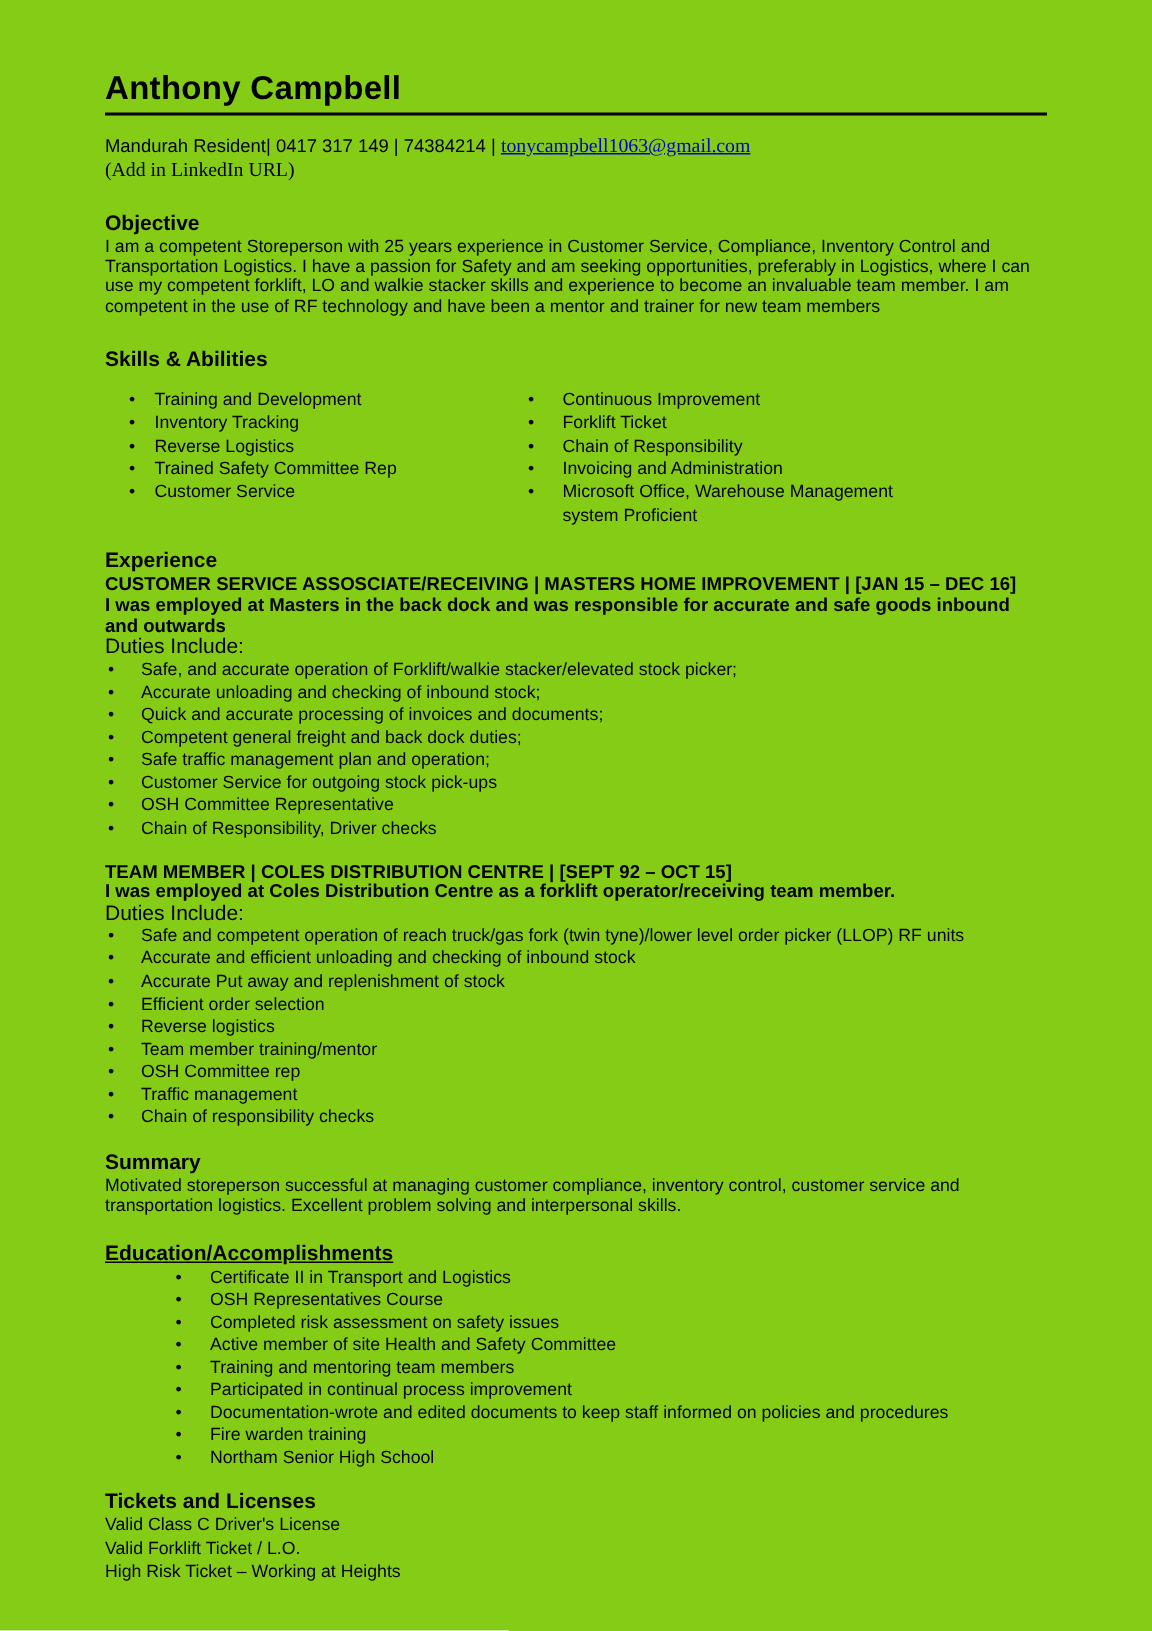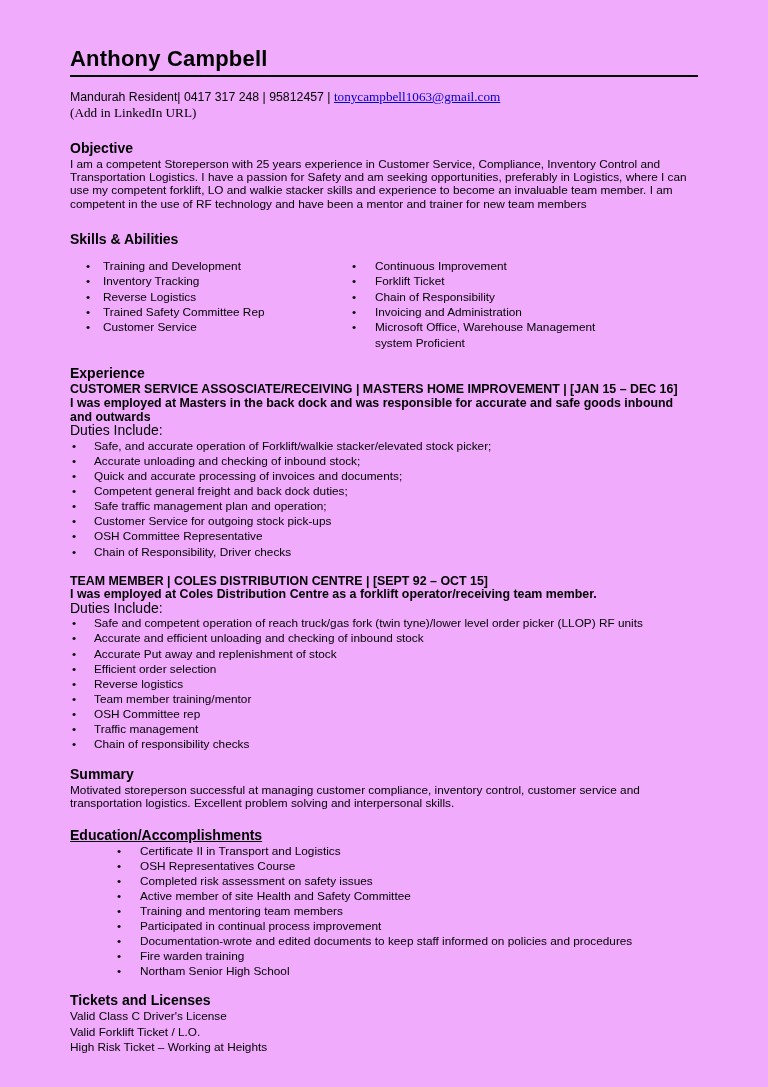--- a/index.html
+++ b/index.html
@@ -5,21 +5,21 @@
   * { margin: 0; padding: 0; box-sizing: border-box; }
   html, body { background: #ffffff; }
   body {
     font-family: "Liberation Sans", sans-serif;
     color: #000000;
     -webkit-font-smoothing: antialiased;
   }
   .page {
     width: 768px;
     height: 1087px;
-    background: #f0abfc;
+    background: #84cc16;
     overflow: hidden;
     position: relative;
   }
   .content {
     padding: 46px 70px 0 70px;
   }
 
   
   .name {
     font-size: 22px;
@@ -152,21 +152,21 @@
   }
 </style>
 </head>
 <body>
 
 <div class="page">
   <div class="content">
 
     <div class="name">Anthony Campbell</div>
     <hr class="rule">
-    <div class="contact"><span>Mandurah Resident| 0417 317 248 | 95812457 | </span><a class="email-link">tonycampbell1063@gmail.com</a></div>
+    <div class="contact"><span>Mandurah Resident| 0417 317 149 | 74384214 | </span><a class="email-link">tonycampbell1063@gmail.com</a></div>
     <div class="linkedin-note">(Add in LinkedIn URL)</div>
 
     <div class="sec-h objective-h">Objective</div>
     <div class="body-p objective-p">I am a competent Storeperson with 25 years experience in Customer Service, Compliance, Inventory Control and Transportation Logistics. I have a passion for Safety and am seeking opportunities, preferably in Logistics, where I can use my competent forklift, LO and walkie stacker skills and experience to become an invaluable team member. I am competent in the use of RF technology and have been a mentor and trainer for new team members</div>
 
     <div class="sec-h skills-h">Skills &amp; Abilities</div>
     <div class="skills-row">
       <ul class="skills-col-left">
           <li>Training and Development</li>
           <li>Inventory Tracking</li>

